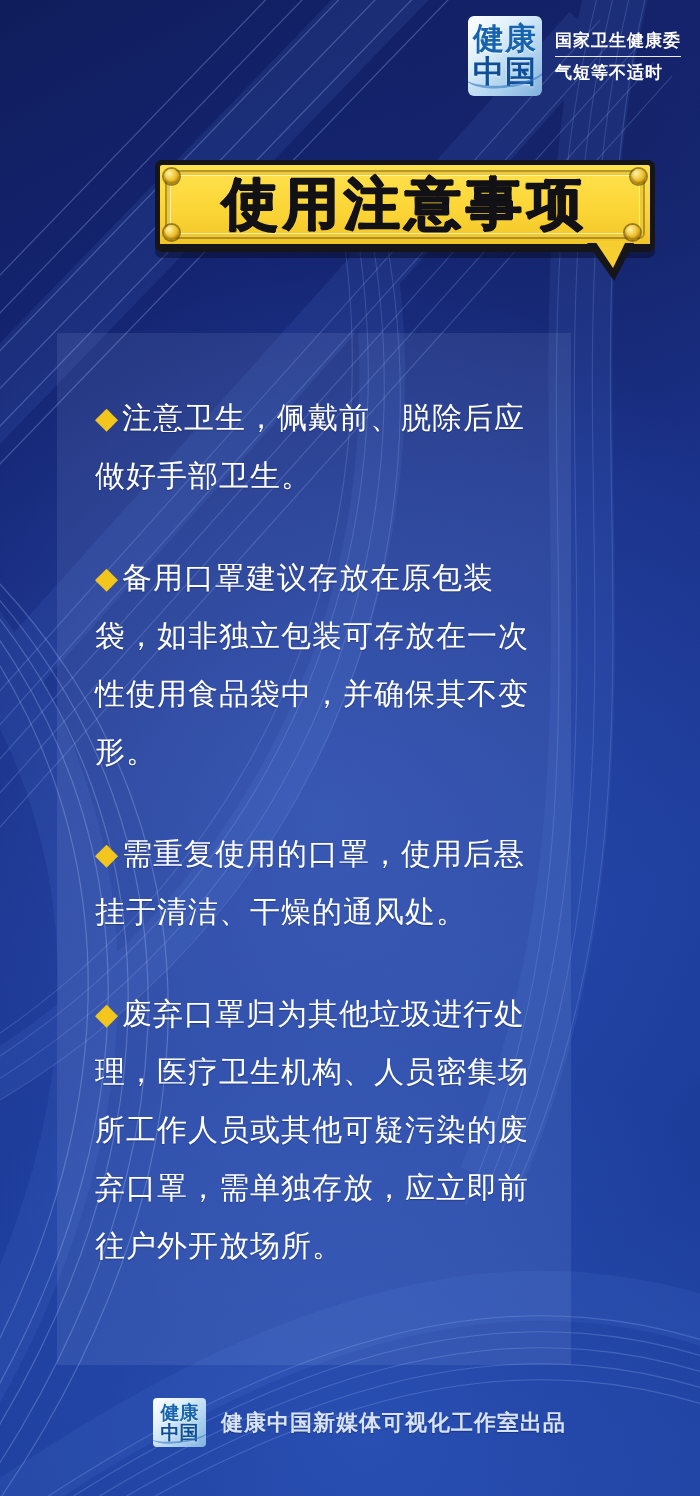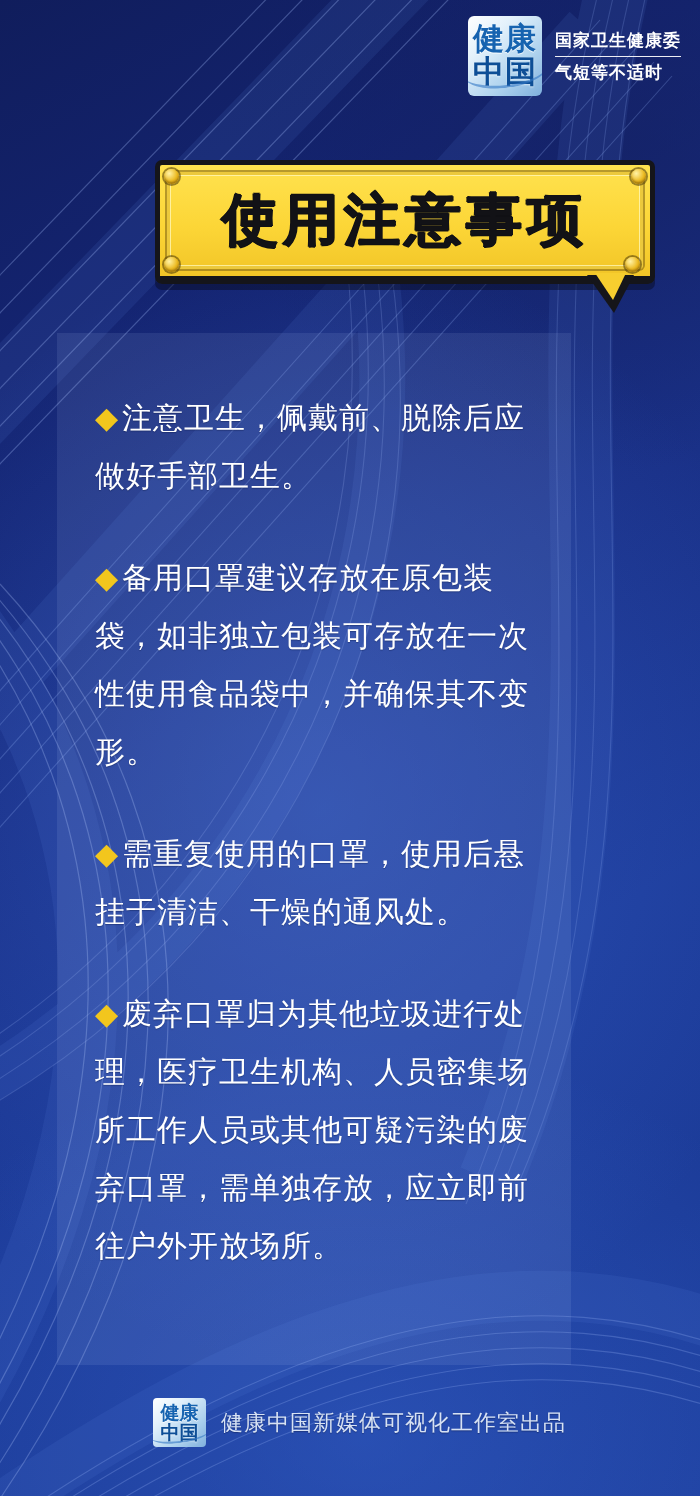--- a/index.html
+++ b/index.html
@@ -24,21 +24,21 @@
   .logo-box .l1{font-size:31px;color:#1663b0;letter-spacing:1px;text-shadow:0 1px 0 rgba(255,255,255,.8);}
   .logo-box .l2{font-size:31px;color:#0d4e96;letter-spacing:1px;text-shadow:0 1px 2px rgba(255,255,255,.6);}
   .logo-swoosh{position:absolute;left:-8%;bottom:8px;width:116%;height:34px;border-radius:50%;
     border-bottom:3px solid rgba(52,120,196,.6);transform:rotate(-7deg);}
   .org{display:flex;flex-direction:column;}
   .org-line{font-family:Liberation Serif, serif;font-weight:bold;color:#ffffff;
     font-size:17px;letter-spacing:1px;line-height:1;padding:3px 0;}
   .org-divider{height:1px;background:rgba(255,255,255,.92);margin:4px 0;width:126px;}
   
   .banner{
-    position:absolute;left:155px;top:160px;width:500px;height:124px;box-sizing:border-box;
+    position:absolute;left:155px;top:160px;width:500px;height:92px;box-sizing:border-box;
     background:linear-gradient(180deg,#ffe24f 0%,#fcd637 55%,#f2c527 100%);
     border:5px solid #15151a;border-bottom-width:8px;border-radius:7px;
     box-shadow:0 6px 0 rgba(6,9,28,.45);
     display:flex;align-items:center;justify-content:center;
   }
   .banner-frame{position:absolute;inset:7px;border:3px solid #ecc93c;border-radius:4px;
     box-shadow:0 0 0 2px rgba(122,95,18,.55), inset 0 0 0 1px rgba(255,248,190,.75);pointer-events:none;}
   .banner-title{
     position:relative;font-size:56px;font-weight:900;color:#121216;letter-spacing:5px;
     text-shadow:1px 0 0 #121216,-1px 0 0 #121216,0 1px 0 #121216,0 -1px 0 #121216;
@@ -60,21 +60,21 @@
     padding:56px 17px 0 38px;
   }
   .bullet{margin:0 0 44px 0;font-size:30px;line-height:58px;color:#ffffff;
     letter-spacing:1px;text-shadow:0 1px 1px rgba(10,20,60,.35);}
   .diamond{color:#f2c61d;margin-right:3px;text-shadow:none;}
   
   .footer{position:absolute;left:153px;top:1398px;display:flex;align-items:center;gap:15px;}
   .logo-box.mini{width:53px;height:49px;border-radius:4px;}
   .logo-box.mini .l1,.logo-box.mini .l2{font-size:19px;letter-spacing:0;}
   .logo-box.mini .logo-swoosh{height:18px;bottom:4px;border-bottom-width:2px;}
-  .credit{font-size:22px;font-weight:normal;color:#d7e2f4;letter-spacing:1px;
+  .credit{font-size:22px;font-weight:bold;color:#d7e2f4;letter-spacing:1px;
     text-shadow:0 1px 1px rgba(10,20,60,.4);}
 </style>
 </head>
 <body>
 
 <div class="poster">
 
   <svg class="bg-waves" width="700" height="1496" viewBox="0 0 700 1496" xmlns="http://www.w3.org/2000/svg">
     <defs>
       <path id="d1" d="M-140,420 L420,-160"></path>

